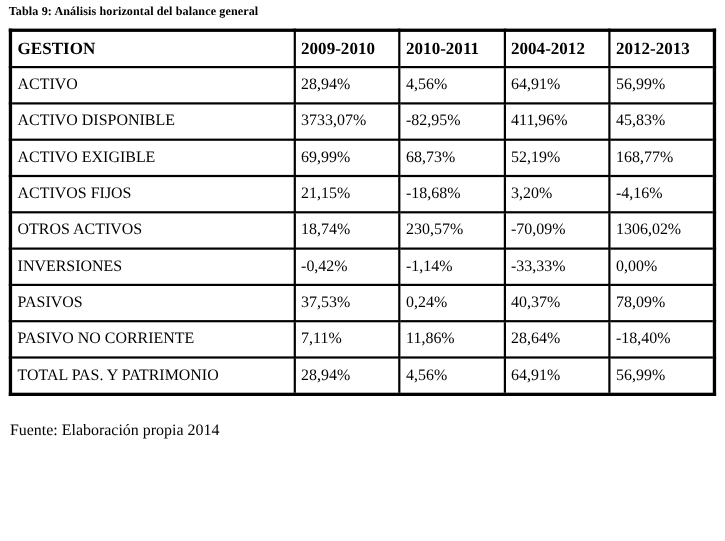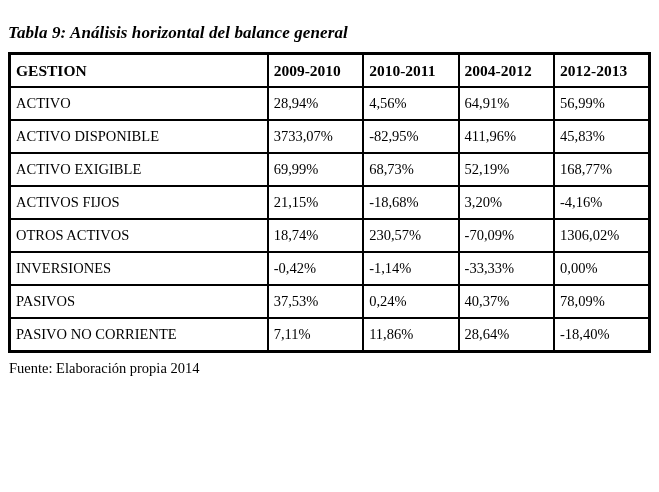--- a/index.html
+++ b/index.html
@@ -12,24 +12,23 @@
     height: 492px;
     font-family: "Liberation Serif", serif;
     color: #000000;
     overflow: hidden;
   }
   .page {
     padding: 5px 8px 0 8px;
   }
   .table-title {
     font-weight: bold;
-    font-size: 17px;
-    margin: 18px 0 9px 0;
+    font-size: 11px;
+    margin: 0 0 9px 0;
     letter-spacing: 0.1px;
-    font-style: italic;
   }
   table.h-table {
     border-collapse: collapse;
     table-layout: fixed;
     width: 643px;
     border: 3px solid #000000;
   }
   table.h-table th,
   table.h-table td {
     border: 2px solid #000000;
@@ -42,21 +41,21 @@
     white-space: nowrap;
   }
   table.h-table th {
     font-weight: bold;
     font-size: 15.5px;
   }
   col.c-label { width: 257px; }
   col.c-val { width: 95px; }
   .source-note {
     font-size: 14.5px;
-    margin-top: 7px;
+    margin-top: 23px;
     padding-left: 1px;
   }
 </style>
 </head>
 <body>
 
 <div class="page">
 
   <div class="table-title">Tabla 9: Análisis horizontal del balance general</div>
 
@@ -127,18 +126,25 @@
           <td>40,37%</td>
           <td>78,09%</td>
         </tr>
         <tr>
           <td>PASIVO NO CORRIENTE</td>
           <td>7,11%</td>
           <td>11,86%</td>
           <td>28,64%</td>
           <td>-18,40%</td>
         </tr>
+        <tr>
+          <td>TOTAL PAS. Y PATRIMONIO</td>
+          <td>28,94%</td>
+          <td>4,56%</td>
+          <td>64,91%</td>
+          <td>56,99%</td>
+        </tr>
       </tbody>
   </table>
 
   <div class="source-note">Fuente: Elaboración propia 2014</div>
 
 </div>
 
 </body></html>

